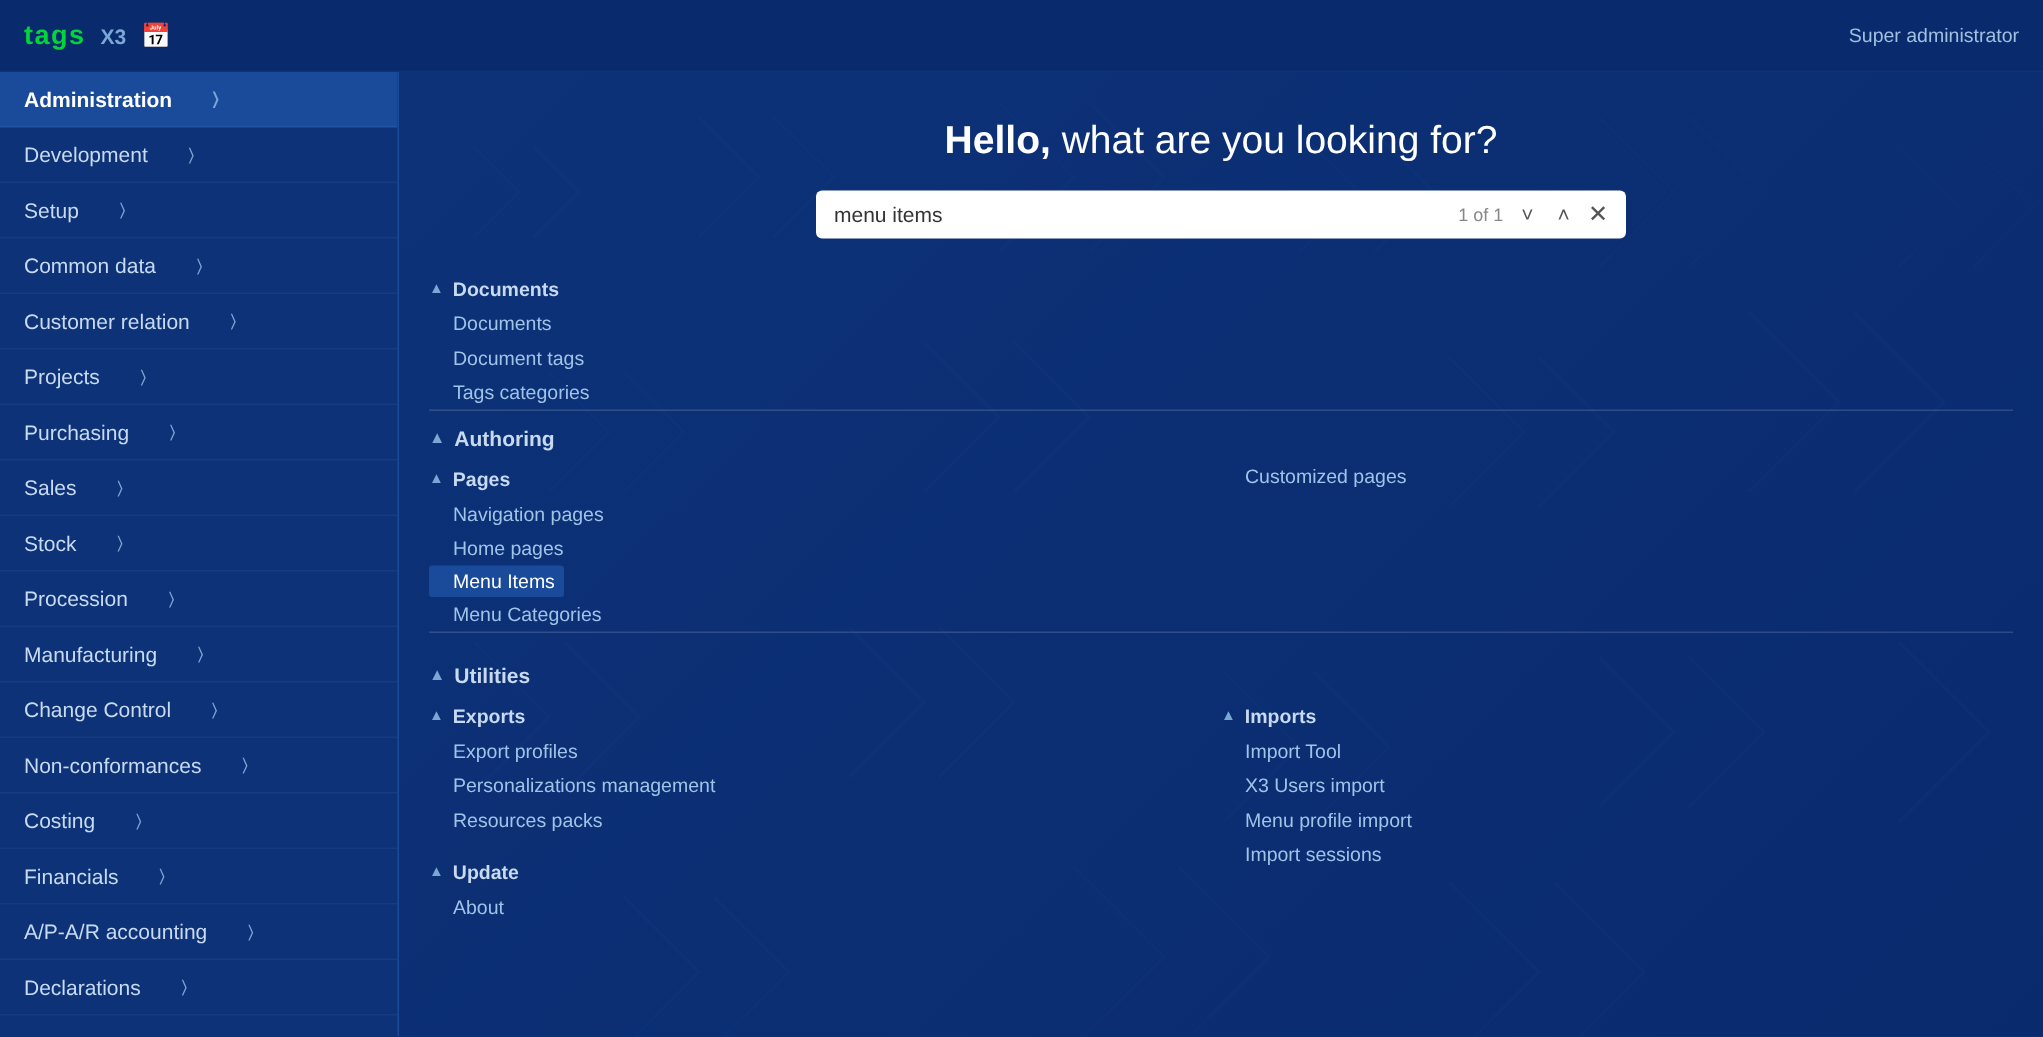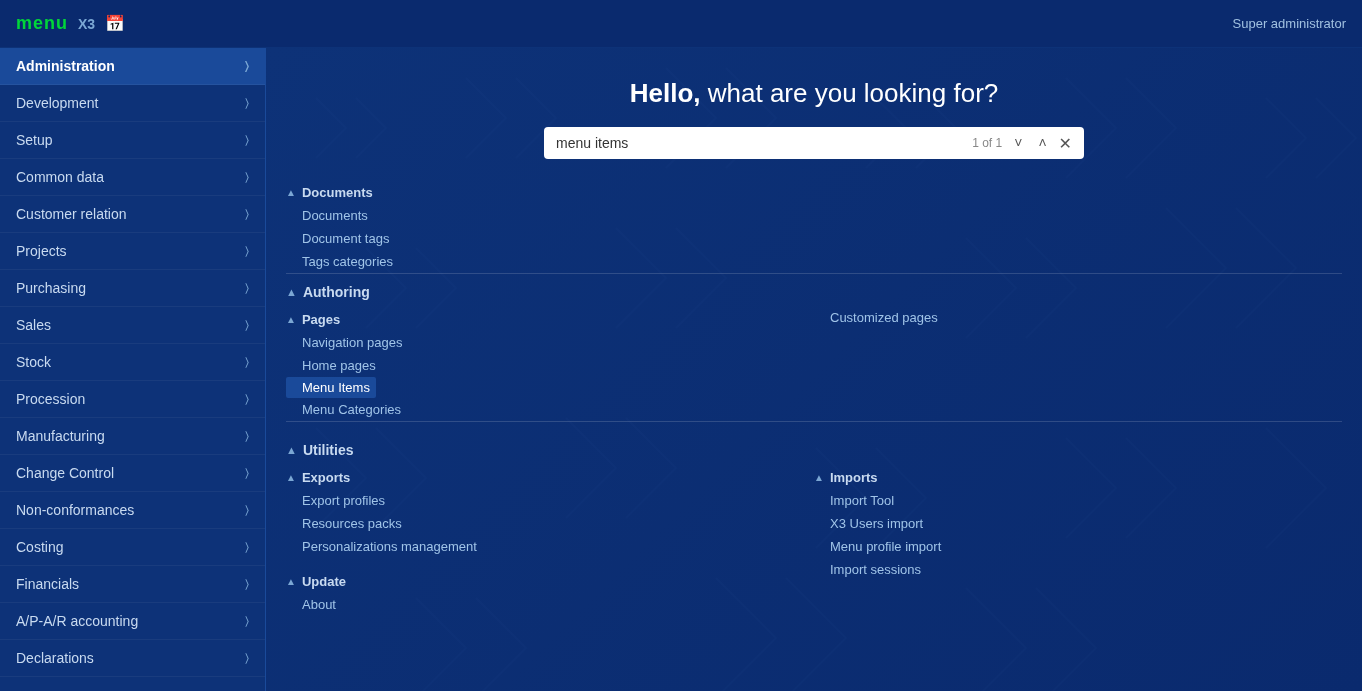--- a/index.html
+++ b/index.html
@@ -65,26 +65,27 @@
     .sidebar {
       width: 266px;
       background-color: #0d3278;
       flex-shrink: 0;
       overflow-y: auto;
       border-right: 1px solid #1a4a9a;
     }
     .sidebar-item {
       display: flex;
       align-items: center;
-      justify-content: space-between;
+      justify-content: flex-start;
       padding: 10px 16px;
       cursor: pointer;
       font-size: 14px;
       color: #c8daf0;
       border-bottom: 1px solid rgba(255,255,255,0.05);
+      gap: 27px;
     }
     .sidebar-item.active {
       background-color: #1a4a9a;
       color: #fff;
       font-weight: bold;
     }
     .sidebar-item .chevron {
       font-size: 12px;
       color: #7ba7d4;
     }
@@ -241,21 +242,21 @@
       display: flex;
       gap: 0;
     }
   </style>
 </head>
 <body>
 
 <div class="header">
   <div class="header-left">
     <div class="sage-logo">
-      <span>menu</span>
+      <span>tags</span>
     </div>
     <div class="x3-label">X3</div>
     <div class="calendar-icon">📅</div>
   </div>
   <div class="super-admin">Super administrator</div>
 </div>
 
 <div class="main-container">
 
   <div class="sidebar">
@@ -430,22 +431,22 @@
           <span class="toggle-icon">▲</span>
           <span>Utilities</span>
         </div>
         <div class="utilities-body">
           <div class="column">
             <div class="subsection-header">
               <span class="toggle-icon">▲</span>
               <span>Exports</span>
             </div>
             <div class="menu-item">Export profiles</div>
+            <div class="menu-item">Personalizations management</div>
             <div class="menu-item">Resources packs</div>
-            <div class="menu-item">Personalizations management</div>
             <div class="subsection-header" style="margin-top:10px;">
               <span class="toggle-icon">▲</span>
               <span>Update</span>
             </div>
             <div class="menu-item">About</div>
           </div>
           <div class="column">
             <div class="subsection-header">
               <span class="toggle-icon">▲</span>
               <span>Imports</span>

